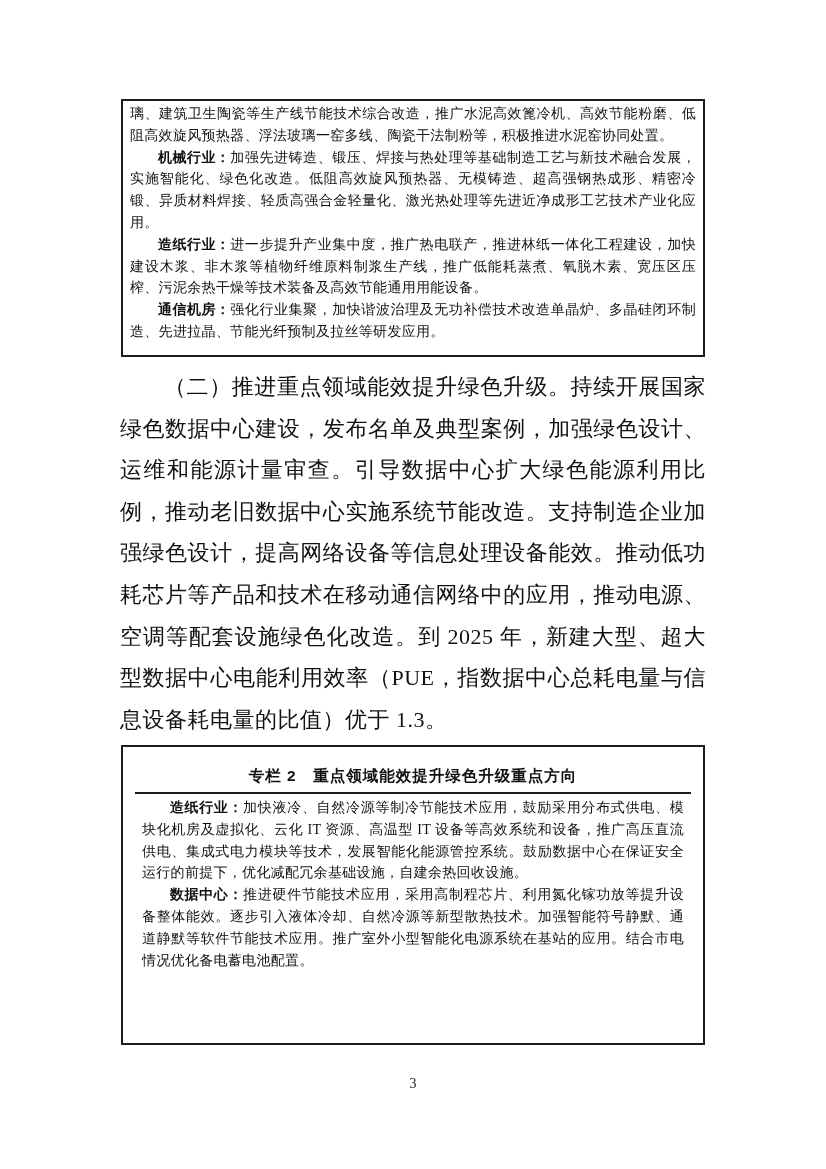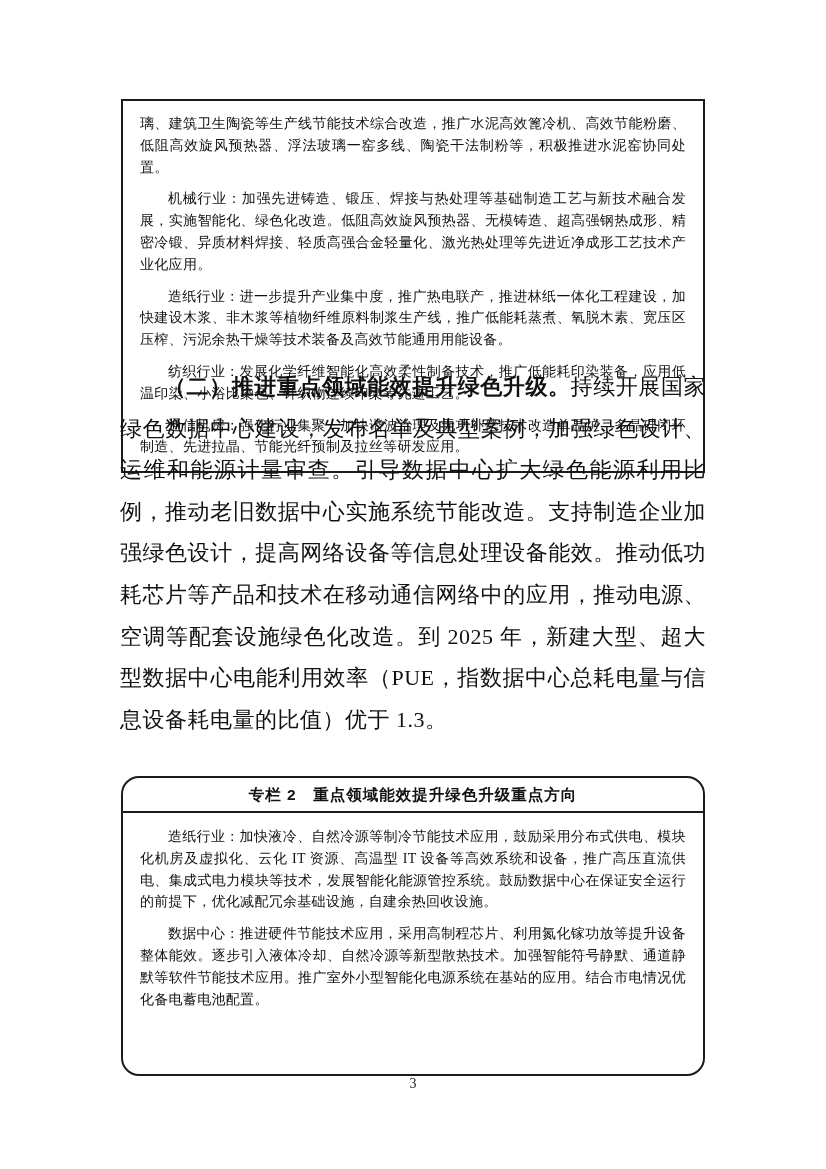--- a/index.html
+++ b/index.html
@@ -14,33 +14,33 @@
   }
   
   .tbox{
     position:absolute;
     left:121px;width:584px;
     border:2px solid #1c1c1c;
     box-sizing:border-box;
     background:#fff;
   }
   .box1{top:99px;min-height:258px;padding:2px 7px 3px 7px;}
-  .box2{top:776px;min-height:300px;padding:0;border-radius:18px;}
+  .box2{top:745px;min-height:300px;padding:12px;}
   .tbox p{
-    margin:10px;
+    margin:0;
     font-size:14px;
     line-height:21.8px;
     text-align:justify;
     text-justify:inter-character;
     letter-spacing:0.3px;
   }
   .tbox p.indent{text-indent:28px;}
   .lead{
     font-family:"Liberation Sans","DejaVu Sans",sans-serif;
-    font-weight:400;
+    font-weight:700;
     letter-spacing:0.2px;
   }
   
   .box2-title{
     border-bottom:2px solid #1c1c1c;
     padding:8px 0 7px 0;
     text-align:center;
     font-family:"Liberation Sans","DejaVu Sans",sans-serif;
     font-weight:700;
     font-size:15.5px;
@@ -53,40 +53,39 @@
     position:absolute;
     left:120px;top:366px;width:586px;
     margin:0;
     font-size:22px;
     line-height:41.6px;
     text-align:justify;
     text-justify:inter-character;
     text-indent:44px;
     letter-spacing:0.5px;
   }
-  .main-lead{font-weight:700;}
+  .main-lead{font-weight:400;}
   
   .page-number{
     position:absolute;
     left:0;right:0;top:1076px;
     text-align:center;
     font-size:14px;
     color:#222;
   }
 </style>
 </head>
 <body>
 
 <div class="page">
 
   <div class="tbox box1">
     <p>璃、建筑卫生陶瓷等生产线节能技术综合改造，推广水泥高效篦冷机、高效节能粉磨、低阻高效旋风预热器、浮法玻璃一窑多线、陶瓷干法制粉等，积极推进水泥窑协同处置。</p>
     <p class="indent"><span class="lead">机械行业：</span><span>加强先进铸造、锻压、焊接与热处理等基础制造工艺与新技术融合发展，实施智能化、绿色化改造。低阻高效旋风预热器、无模铸造、超高强钢热成形、精密冷锻、异质材料焊接、轻质高强合金轻量化、激光热处理等先进近净成形工艺技术产业化应用。</span></p>
     <p class="indent"><span class="lead">造纸行业：</span><span>进一步提升产业集中度，推广热电联产，推进林纸一体化工程建设，加快建设木浆、非木浆等植物纤维原料制浆生产线，推广低能耗蒸煮、氧脱木素、宽压区压榨、污泥余热干燥等技术装备及高效节能通用用能设备。</span></p>
-    <p class="indent"><span class="lead">纺织行业：</span><span>发展化学纤维智能化高效柔性制备技术，推广低能耗印染装备，应用低温印染、小浴比染色、针织物连续印染等先进工艺。</span></p>
     <p class="indent"><span class="lead">通信机房：</span><span>强化行业集聚，加快谐波治理及无功补偿技术改造单晶炉、多晶硅闭环制造、先进拉晶、节能光纤预制及拉丝等研发应用。</span></p>
   </div>
 
   <p class="main-para"><span class="main-lead">（二）推进重点领域能效提升绿色升级。</span><span>持续开展国家绿色数据中心建设，发布名单及典型案例，加强绿色设计、运维和能源计量审查。引导数据中心扩大绿色能源利用比例，推动老旧数据中心实施系统节能改造。支持制造企业加强绿色设计，提高网络设备等信息处理设备能效。推动低功耗芯片等产品和技术在移动通信网络中的应用，推动电源、空调等配套设施绿色化改造。到 2025 年，新建大型、超大型数据中心电能利用效率（PUE，指数据中心总耗电量与信息设备耗电量的比值）优于 1.3。</span></p>
 
   <div class="tbox box2">
     <div class="box2-title">专栏 2　重点领域能效提升绿色升级重点方向</div>
     <div class="box2-body">
       <p class="indent"><span class="lead">造纸行业：</span><span>加快液冷、自然冷源等制冷节能技术应用，鼓励采用分布式供电、模块化机房及虚拟化、云化 IT 资源、高温型 IT 设备等高效系统和设备，推广高压直流供电、集成式电力模块等技术，发展智能化能源管控系统。鼓励数据中心在保证安全运行的前提下，优化减配冗余基础设施，自建余热回收设施。</span></p>
       <p class="indent"><span class="lead">数据中心：</span><span>推进硬件节能技术应用，采用高制程芯片、利用氮化镓功放等提升设备整体能效。逐步引入液体冷却、自然冷源等新型散热技术。加强智能符号静默、通道静默等软件节能技术应用。推广室外小型智能化电源系统在基站的应用。结合市电情况优化备电蓄电池配置。</span></p>

